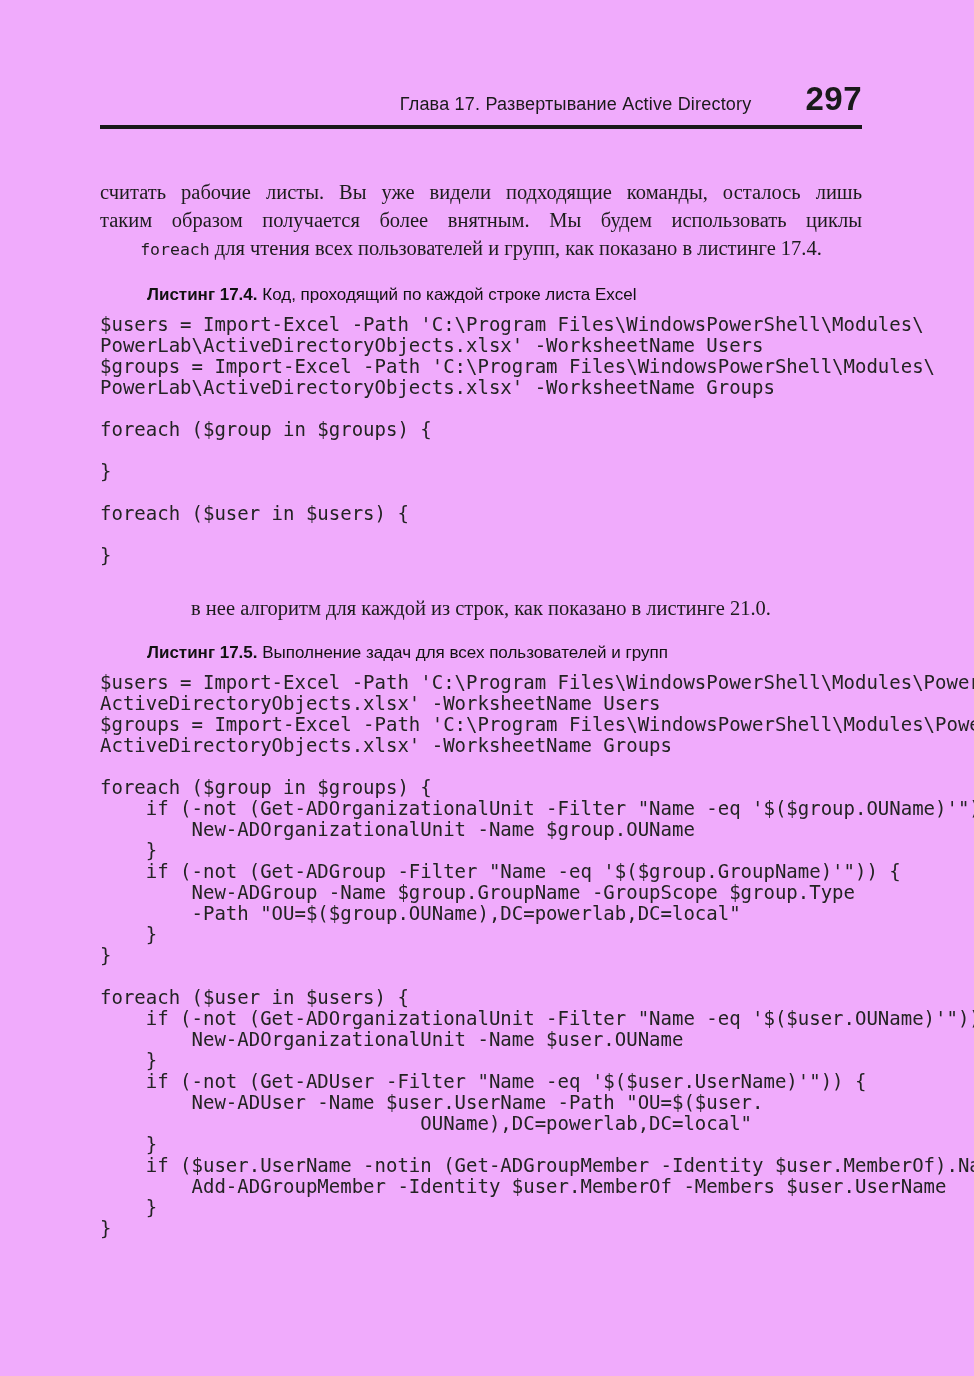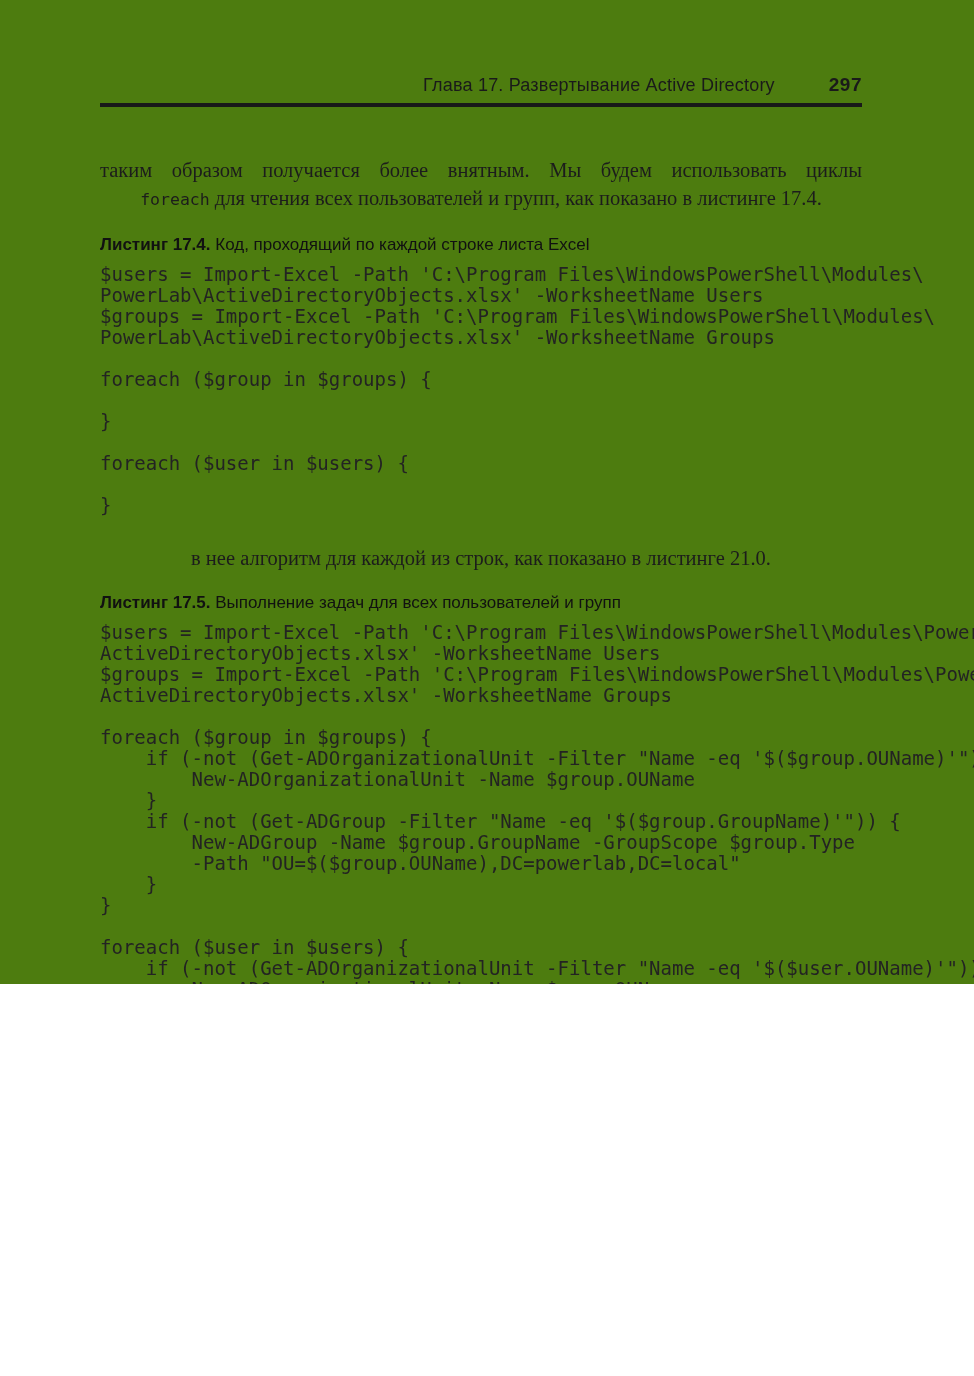--- a/index.html
+++ b/index.html
@@ -3,22 +3,22 @@
 <meta charset="utf-8">
 <style>
   html, body {
     margin: 0;
     padding: 0;
     background: #ffffff;
   }
   .page {
     position: relative;
     width: 974px;
-    height: 984px;
-    background: #4d7c0f;
+    height: 1376px;
+    background: #f0abfc;
     overflow: hidden;
     text-decoration: underline;
   }
   .content {
     position: absolute;
     left: 100px;
     width: 762px;
     top: 0;
   }
   
@@ -29,23 +29,24 @@
     align-items: baseline;
     gap: 54px;
     font-family: "Liberation Sans", sans-serif;
     color: #1a1a1a;
   }
   .chapter-title {
     font-size: 18px;
     letter-spacing: 0.2px;
   }
   .page-number {
-    font-size: 19px;
+    font-size: 33px;
     font-weight: bold;
     letter-spacing: 0.5px;
+    margin-top: 6px;
   }
   .header-rule {
     margin-top: 7px;
     height: 4px;
     background: #191919;
   }
   
   .body-par {
     font-family: "Liberation Serif", serif;
     font-size: 20.5px;
@@ -59,20 +60,21 @@
   .inline-code {
     font-family: "DejaVu Sans Mono", monospace;
     font-size: 16.5px;
   }
   
   .listing-caption {
     font-family: "Liberation Sans", sans-serif;
     font-size: 17px;
     color: #111111;
     margin-top: 21px;
+    margin-left: 47px;
   }
   .listing-label { font-weight: bold; }
   .listing-title { font-weight: normal; }
   
   pre.code {
     margin: 9px 0 0 0;
     font-family: "DejaVu Sans Mono", monospace;
     font-size: 19px;
     line-height: 21px;
     color: #232323;
@@ -85,20 +87,21 @@
 <div class="page">
   <div class="content">
 
     <div class="header">
       <span class="chapter-title">Глава 17. Развертывание Active Directory</span>
       <span class="page-number">297</span>
     </div>
     <div class="header-rule"></div>
 
     <div class="body-par p1">
+      <div class="jline">считать рабочие листы. Вы уже видели подходящие команды, осталось лишь</div>
       <div class="jline">таким образом получается более внятным. Мы будем использовать циклы</div>
       <div class="lline"><span class="inline-code">foreach</span><span> для чтения всех пользователей и групп, как показано в листинге 17.4.</span></div>
     </div>
 
     <div class="listing-caption">
       <span class="listing-label">Листинг 17.4.</span>
       <span class="listing-title">Код, проходящий по каждой строке листа Excel</span>
     </div>
     <pre class="code">$users = Import-Excel -Path 'C:\Program Files\WindowsPowerShell\Modules\
 PowerLab\ActiveDirectoryObjects.xlsx' -WorksheetName Users

